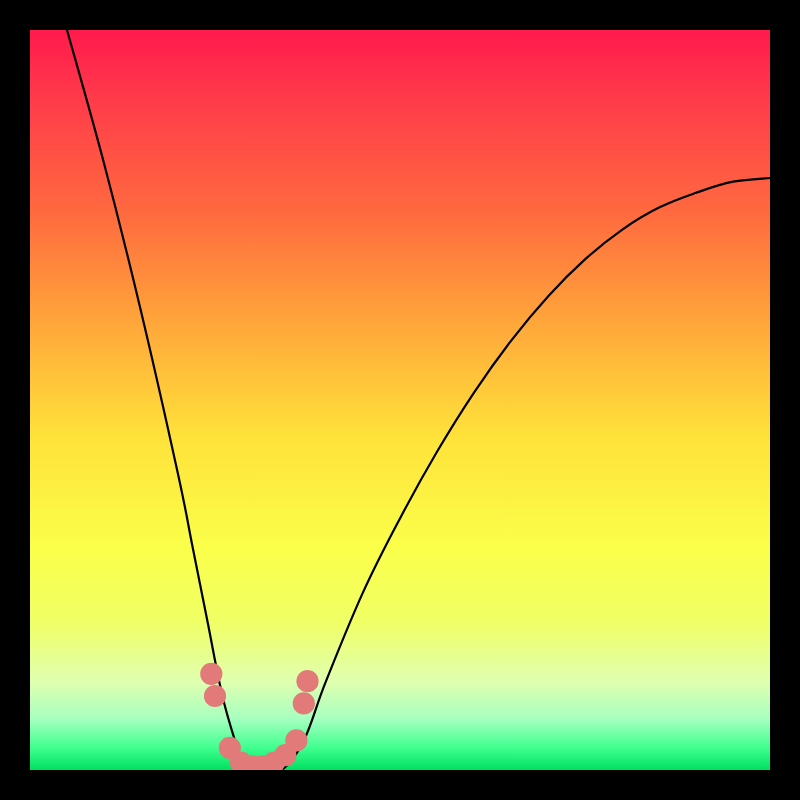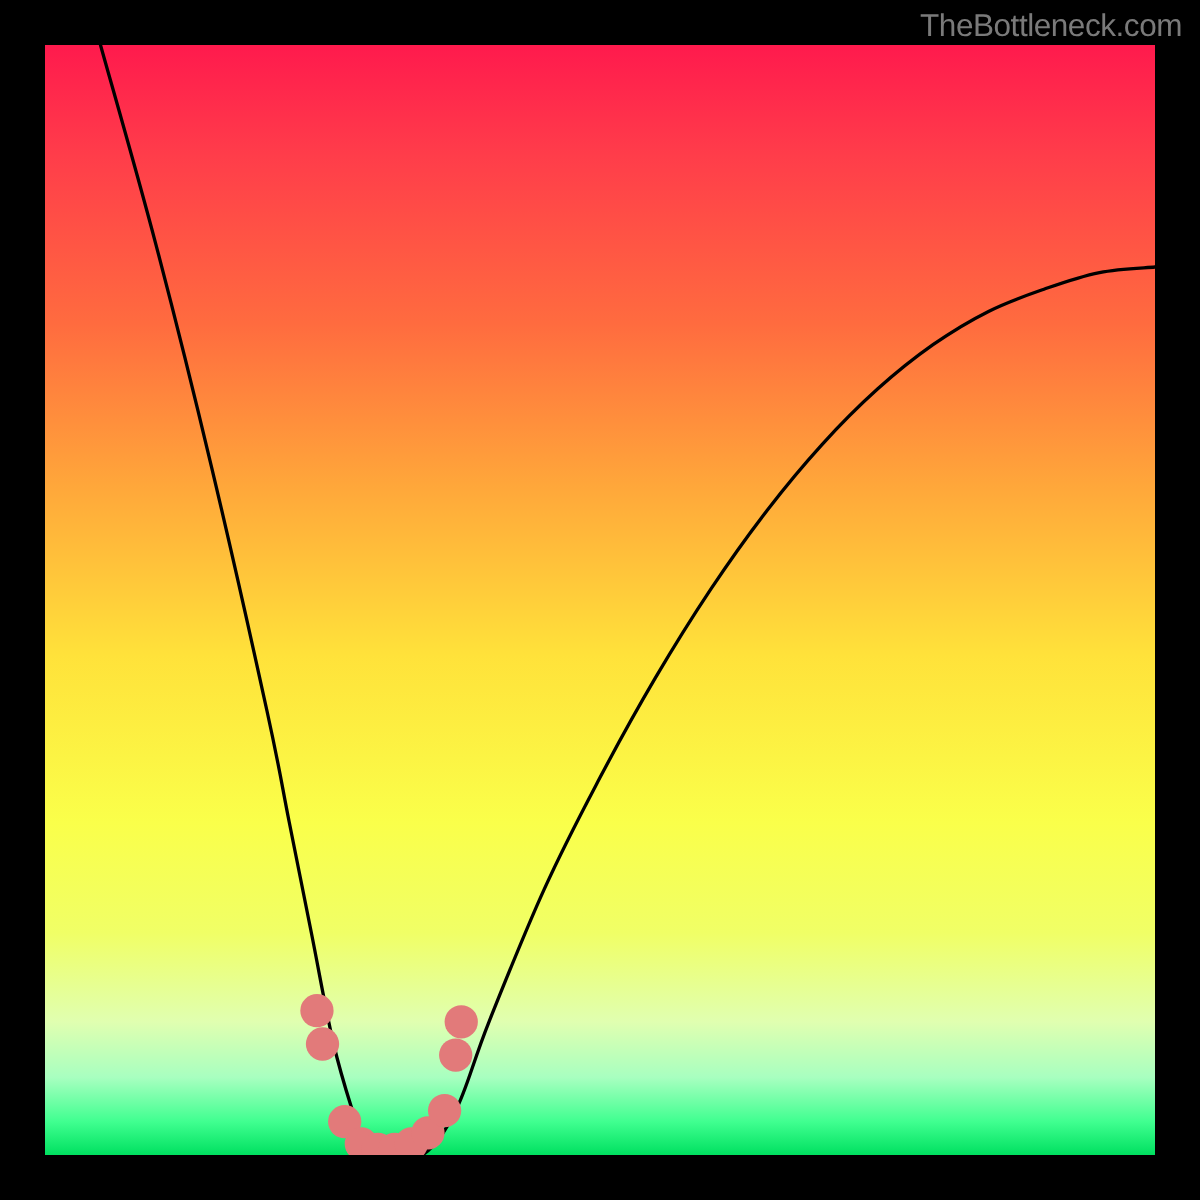--- a/index.html
+++ b/index.html
@@ -72,14 +72,13 @@
         <circle cx="210.90" cy="732.60" r="11.10" fill="#e27a7a"></circle>
         <circle cx="222.00" cy="736.30" r="11.10" fill="#e27a7a"></circle>
         <circle cx="233.10" cy="736.30" r="11.10" fill="#e27a7a"></circle>
         <circle cx="244.20" cy="732.60" r="11.10" fill="#e27a7a"></circle>
         <circle cx="255.30" cy="725.20" r="11.10" fill="#e27a7a"></circle>
         <circle cx="266.40" cy="710.40" r="11.10" fill="#e27a7a"></circle>
         <circle cx="273.80" cy="673.40" r="11.10" fill="#e27a7a"></circle>
         <circle cx="277.50" cy="651.20" r="11.10" fill="#e27a7a"></circle>
       </svg>
   </div>
-  <div class="attribution">TheBottleneck.com</div>
 </div>
 
 </body></html>

